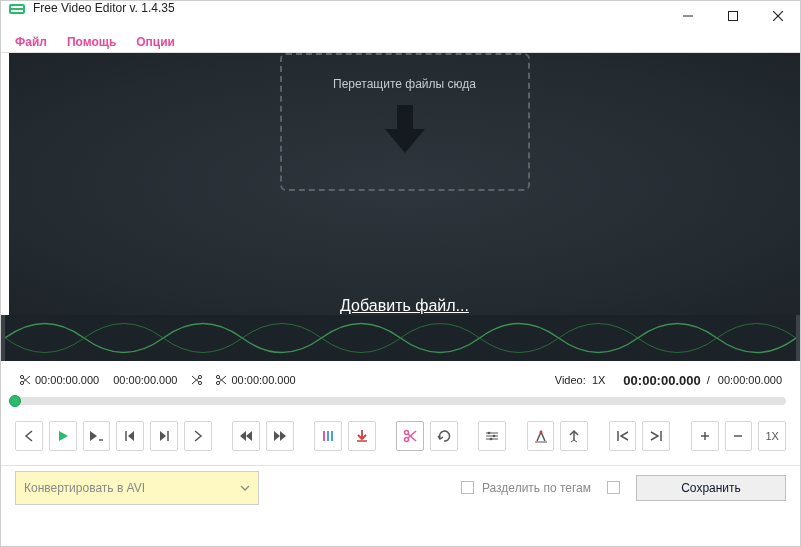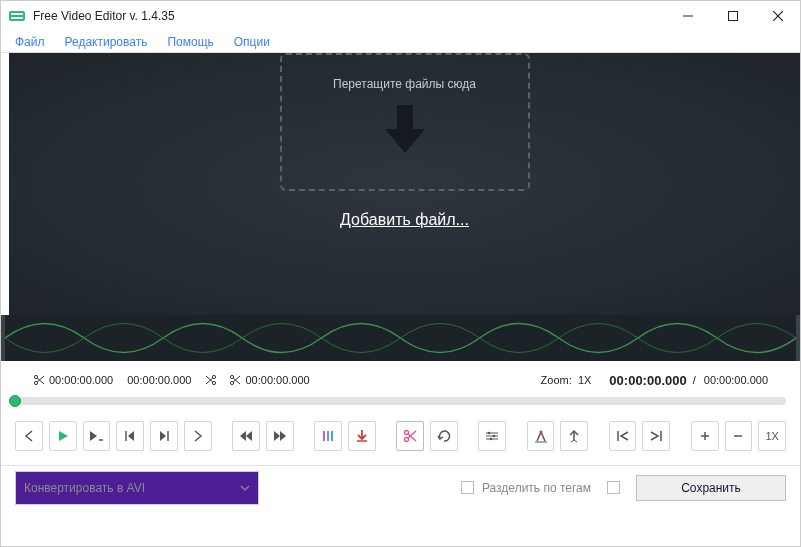--- a/index.html
+++ b/index.html
@@ -1,61 +1,61 @@
 <!DOCTYPE html>
 <html><head>
 <meta charset="utf-8">
 <style>
 * { margin: 0; padding: 0; box-sizing: border-box; font-family: "Segoe UI", Tahoma, sans-serif; }
 body { width: 801px; height: 547px; background: #fff; border: 1px solid #ccc; overflow: hidden; font-size: 12px; }
 
 
-.titlebar { height: 30px; display: flex; align-items: center; padding: 0 0 0 8px; background: #fff; }
+.titlebar { height: 30px; display: flex; align-items: flex-start; padding: 0 0 0 8px; background: #fff; }
 .titlebar .logo { width: 16px; height: 16px; margin-right: 8px; display: flex; align-items: center; justify-content: center; }
 .titlebar .title { font-size: 12px; color: #222; flex: 1; }
 .winbtns { display: flex; height: 100%; }
 .winbtn { width: 45px; display: flex; align-items: center; justify-content: center; color: #222; }
 
 
 .menubar { height: 22px; display: flex; align-items: center; padding: 0 6px; gap: 4px; border-bottom: 1px solid #e0e0e0; }
-.menubar .menuitem { padding: 2px 8px; font-size: 12px; color: #3b82f6; cursor: default; }
-
-
-.preview { height: 262px; background: radial-gradient(ellipse at center, #2e353c 0%, #232a30 70%, #1e2429 100%); display: flex; flex-direction: column; align-items: center; justify-content: flex-start; position: relative; margin-left: 8px; }
+.menubar .menuitem { padding: 2px 8px; font-size: 12px; color: #ec4899; cursor: default; font-weight: bold; }
+
+
+.preview { height: 262px; background: radial-gradient(ellipse at center, #2e353c 0%, #232a30 70%, #1e2429 100%); display: flex; flex-direction: column; align-items: center; justify-content: space-between; position: relative; margin-left: 8px; }
 .dropzone { width: 250px; height: 138px; border: 2px dashed #5a626a; border-radius: 6px; display: flex; flex-direction: column; align-items: center; justify-content: flex-start; padding-top: 22px; }
 .dropzone .droptext { color: #c6cbd1; font-size: 12px; margin-bottom: 12px; }
 .dropzone .arrow { color: #1b2025; }
 .addfile { color: #fff; font-size: 16px; text-decoration: underline; margin-top: 20px; cursor: pointer; }
 
 
 .waveform { height: 46px; background: #1b2228; position: relative; overflow: hidden; border-left: 4px solid #3b4248; border-right: 4px solid #3b4248; }
 
 
-.timerow { height: 26px; display: flex; align-items: center; padding: 0 32px; font-size: 11px; color: #222; margin-top: 6px; }
+.timerow { height: 26px; display: flex; align-items: center; padding: 0 18px; font-size: 11px; color: #222; margin-top: 6px; }
 .timerow .sc { margin-right: 4px; color: #333; display:inline-flex; align-items:center;}
 .timerow .tval { margin-right: 14px; }
 .timerow .spacer { flex: 1; }
 .timerow .zoomlbl { margin-right: 12px; }
 .timerow .bigtime { font-weight: bold; font-size: 13px; margin: 0 6px; }
 
 
 .sliderwrap { padding: 4px 14px 12px 14px; }
 .slider { position: relative; height: 8px; background: #e2e2e2; border-radius: 4px; }
 .slider .thumb { position: absolute; left: 0; top: 50%; transform: translate(-50%,-50%); width: 12px; height: 12px; background: #2bbb6e; border-radius: 50%; border: 1px solid #1d9a56; }
 
 
 .toolbar { padding: 4px 14px 14px 14px; display: flex; gap: 6px; align-items: center; }
 .tbtn { width: 32px; height: 30px; border: 1px solid #d6d6d6; background: #fff; border-radius: 2px; display: flex; align-items: center; justify-content: center; color: #555; cursor: pointer; font-size: 12px;}
 .tbtn.play svg path { fill: #2bbb6e; }
 .tgap { width: 10px; }
 .tbtn.x1 { font-size: 11px; color: #555; }
 
 
 .bottombar { height: 44px; border-top: 1px solid #e3e3e3; display: flex; align-items: center; padding: 0 14px; gap: 16px; }
-.combo { width: 244px; height: 24px; border: 1px solid #cfcfcf; background: #4c1d95; color: #8a8a8a; display: flex; align-items: center; padding: 16px 8px; font-size: 12px; justify-content: space-between; }
+.combo { width: 244px; height: 24px; border: 1px solid #cfcfcf; background: #fef9c3; color: #8a8a8a; display: flex; align-items: center; padding: 16px 8px; font-size: 12px; justify-content: space-between; }
 .combo .chev { color: #8a8a8a; }
 .chk { display: flex; align-items: center; gap: 8px; color: #8a8a8a; font-size: 12px; }
 .chk .box { width: 13px; height: 13px; border: 1px solid #bcbcbc; background: #fff; }
 .savebtn { width: 150px; height: 26px; border: 1px solid #bfbfbf; background: #efefef; display: flex; align-items: center; justify-content: center; font-size: 12px; color: #0f172a; margin-left: auto; }
 
 svg { display: block; }
 </style>
 </head>
 <body>
 
@@ -82,21 +82,20 @@
         <svg width="10" height="10">
           <line x1="0" y1="0" x2="10" y2="10" stroke="#222" stroke-width="1.2"></line>
           <line x1="10" y1="0" x2="0" y2="10" stroke="#222" stroke-width="1.2"></line>
         </svg>
       </div>
   </div>
 </div>
 
 <div class="menubar">
   <div class="menuitem">Файл</div>
-  <div class="menuitem">Редактировать</div>
   <div class="menuitem">Помощь</div>
   <div class="menuitem">Опции</div>
 </div>
 
 <div class="preview">
   <div class="dropzone">
     <div class="droptext">Перетащите файлы сюда</div>
     <div class="arrow">
       <svg width="48" height="52" viewBox="0 0 48 52">
           <path d="M16 2 h16 v24 h12 L24 50 L4 26 h12 z" fill="#141a1f"></path>
@@ -135,21 +134,21 @@
   <span class="sc" style="margin-left:8px">
       <svg width="12" height="12" viewBox="0 0 12 12">
         <circle cx="3" cy="3" r="1.6" fill="none" stroke="#333"></circle>
         <circle cx="3" cy="9" r="1.6" fill="none" stroke="#333"></circle>
         <line x1="4.2" y1="4" x2="11" y2="10" stroke="#333"></line>
         <line x1="4.2" y1="8" x2="11" y2="2" stroke="#333"></line>
       </svg>
     </span>
   <span class="tval">00:00:00.000</span>
   <span class="spacer"></span>
-  <span class="zoomlbl"><span>Zoom:</span>&nbsp;&nbsp;<span>1X</span></span>
+  <span class="zoomlbl"><span>Video:</span>&nbsp;&nbsp;<span>1X</span></span>
   <span class="bigtime">00:00:00.000</span>
   <span>/</span>
   <span style="margin-left:8px">00:00:00.000</span>
 </div>
 
 <div class="sliderwrap">
   <div class="slider">
     <div class="thumb"></div>
   </div>
 </div>

